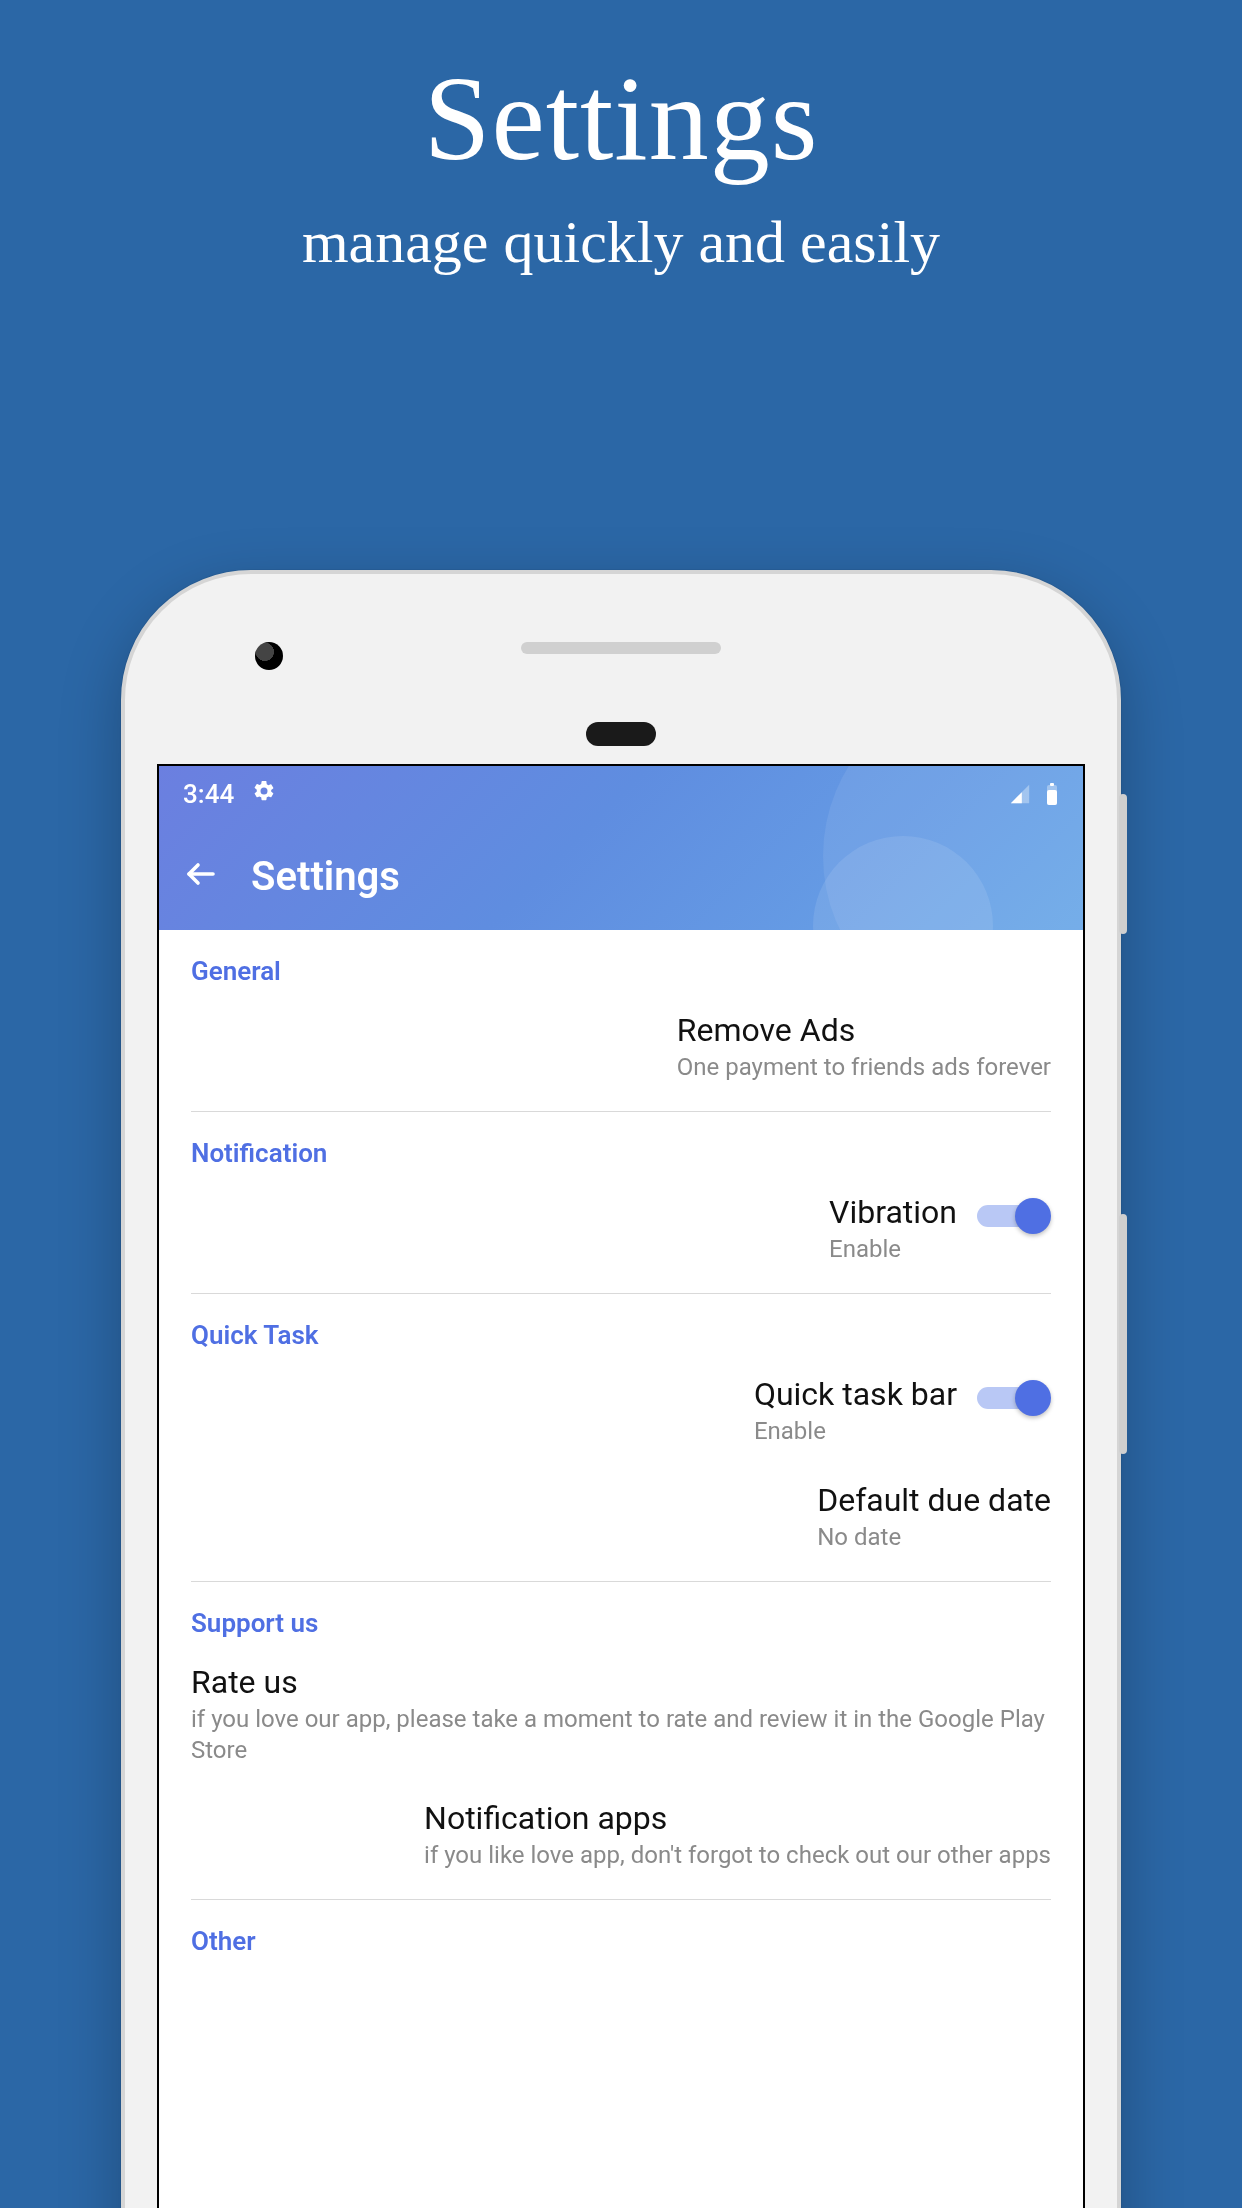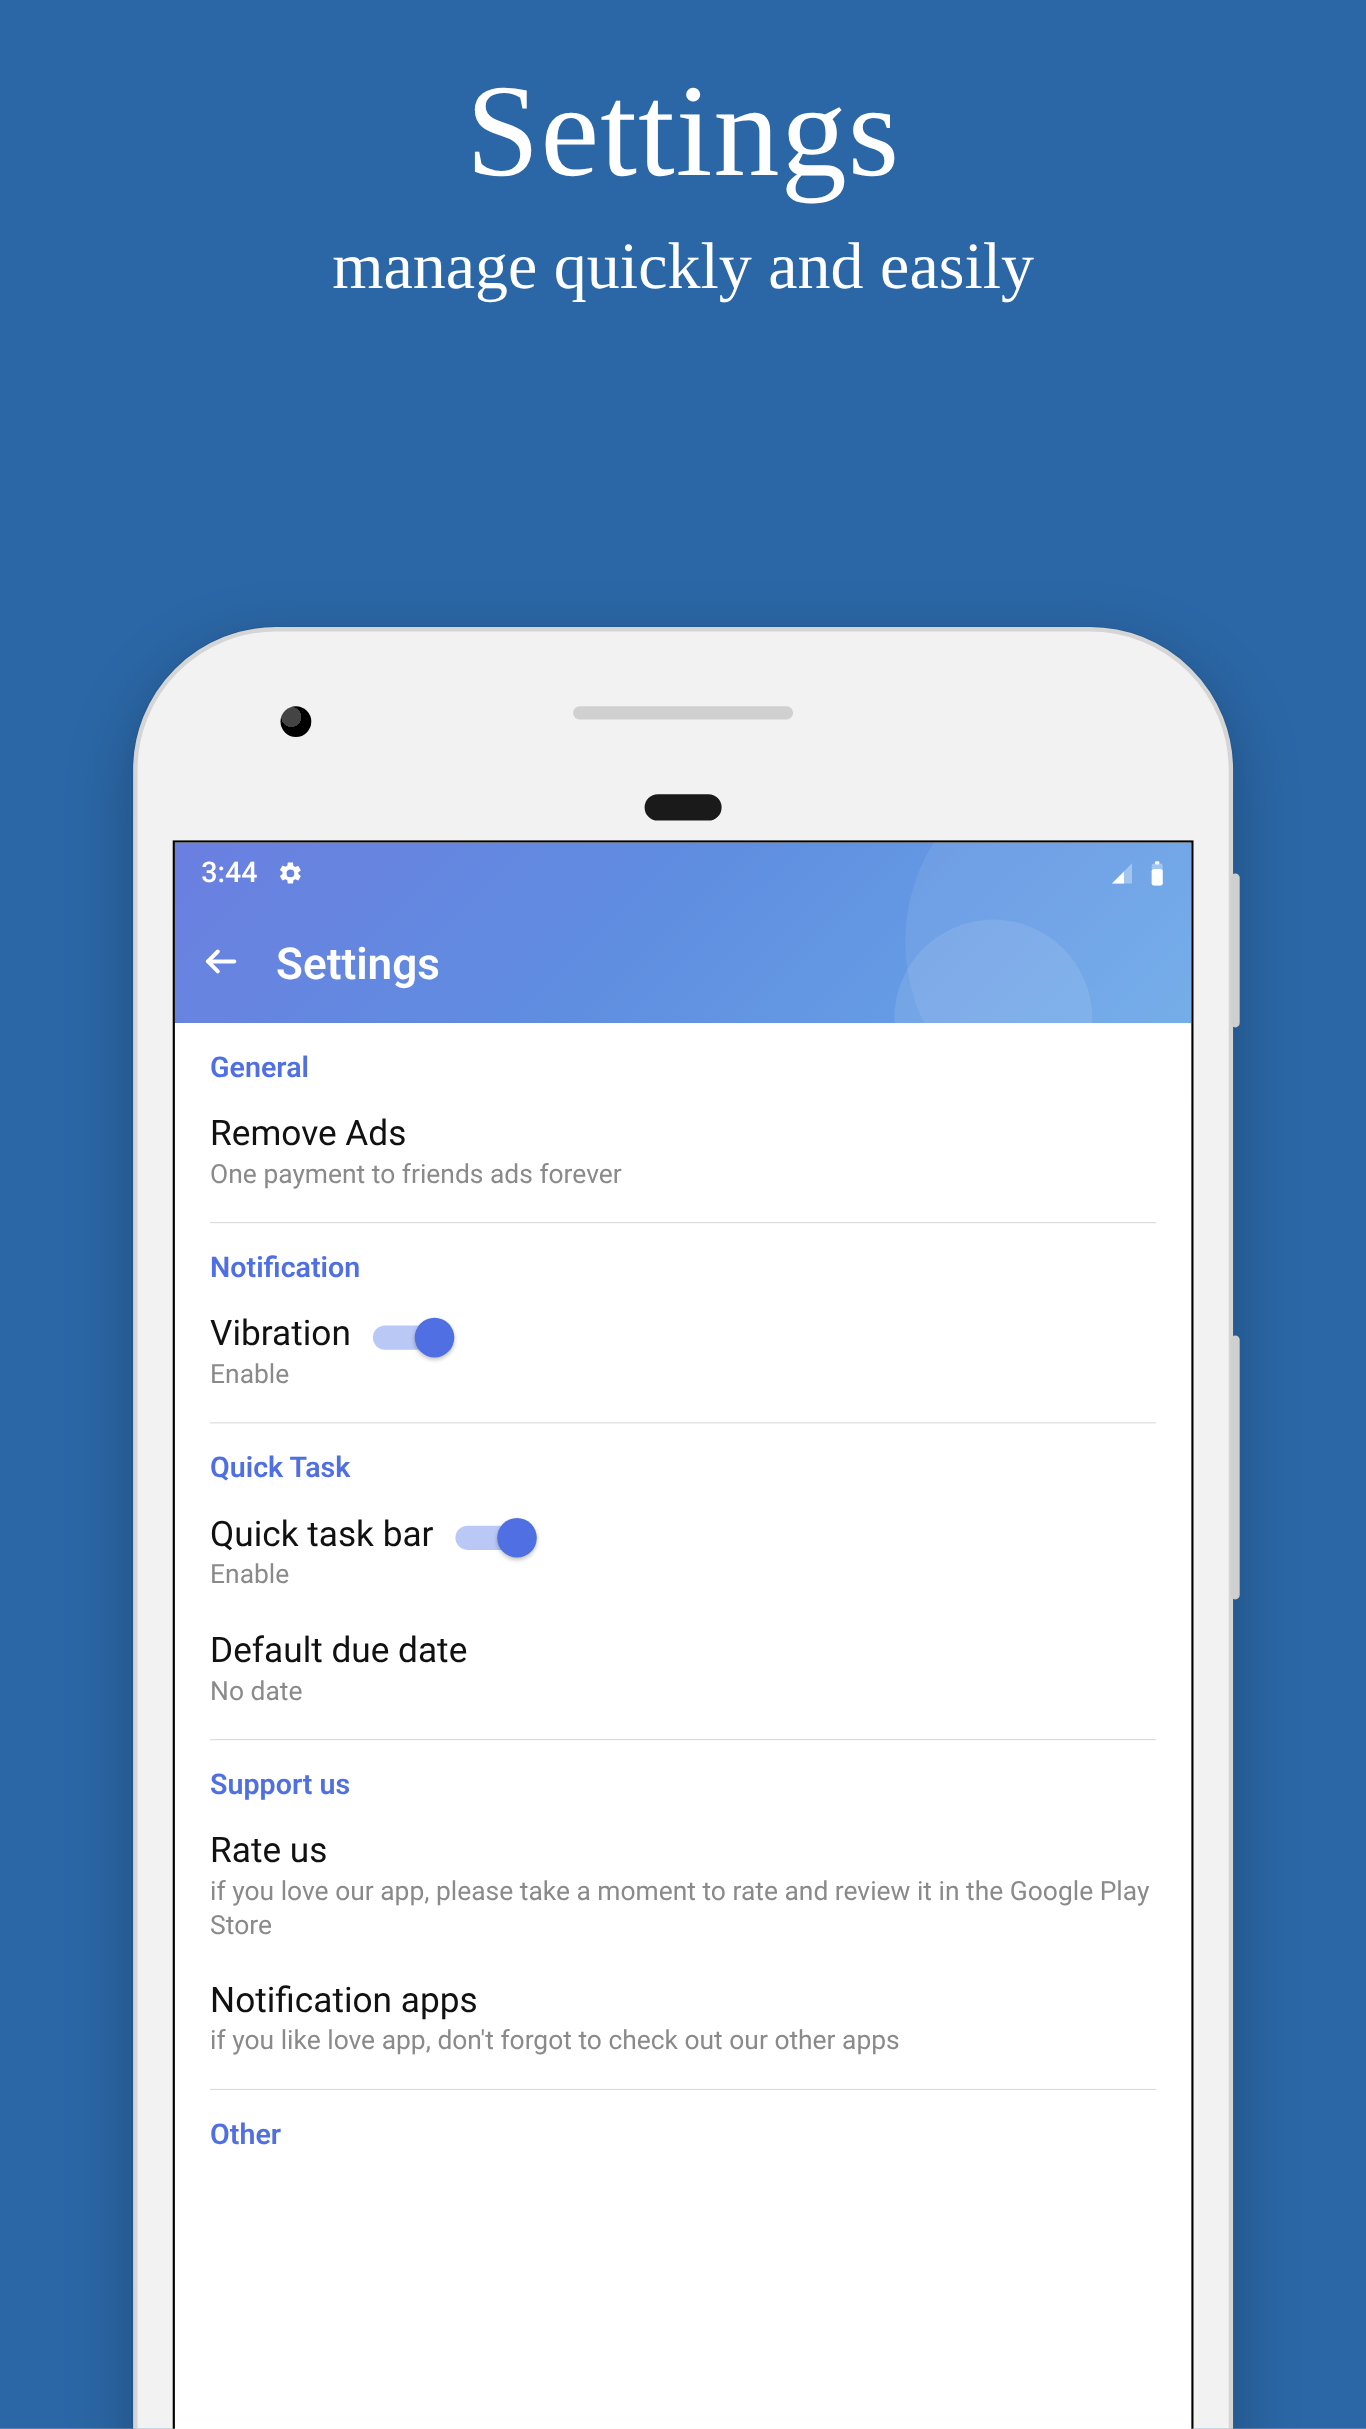--- a/index.html
+++ b/index.html
@@ -62,35 +62,35 @@
     background: linear-gradient(135deg, #6b7fe0 0%, #5f8de0 45%, #6aa7e8 100%);
     position: relative; color: #fff;
   }
   .topgrad .blob1 { position:absolute; right:-80px; top:-80px; width:340px; height:340px; border-radius:50%; background: rgba(255,255,255,0.08); }
   .topgrad .blob2 { position:absolute; right:90px; top:70px; width:180px; height:180px; border-radius:50%; background: rgba(255,255,255,0.10); }
 
   .statusbar {
     height: 56px; display: flex; align-items: center; justify-content: space-between;
     padding: 0 24px; font-size: 26px; font-weight: 500;
   }
-  .statusbar .left { display:flex; align-items:center; gap:18px; }
+  .statusbar .left { display:flex; gap:18px; }
   .statusbar .right { display:flex; align-items:center; gap:14px; }
   .gear-icon svg, .signal-icon svg, .battery-icon svg { display:block; }
 
   .appbar {
     height: 108px; display: flex; align-items: center; gap: 28px; padding: 0 20px;
   }
   .back-btn { width: 44px; height: 44px; display:flex; align-items:center; justify-content:center; border-radius:50%; cursor:pointer; }
   .appbar-title { font-size: 40px; font-weight: 600; }
 
   
   .content { flex: 1 1 auto; background: #fff; overflow: hidden; position: relative; }
   .section-label { color: #4f6fe3; font-size: 26px; font-weight: 600; padding: 26px 32px 10px; }
   .item {
-    padding: 14px 32px 18px; display:flex; align-items:flex-start; justify-content:flex-start; gap: 20px;
+    padding: 14px 32px 18px; display:flex; align-items:flex-start; justify-content:flex-end; gap: 20px;
   }
   .item .texts .title { font-size: 32px; color: #111; line-height: 1.25; }
   .item .texts .sub   { font-size: 24px; color: #8a8a8a; line-height: 1.3; margin-top: 2px; }
   .divider { height: 1px; background: #d9d9d9; margin: 10px 32px 0; }
 
   .toggle {
     width: 74px; height: 40px; position: relative; flex: 0 0 auto; margin-top: 4px;
   }
   .toggle .track {
     position:absolute; left:0; top:9px; width:62px; height:22px; border-radius:11px; background:#b9c8f5;

